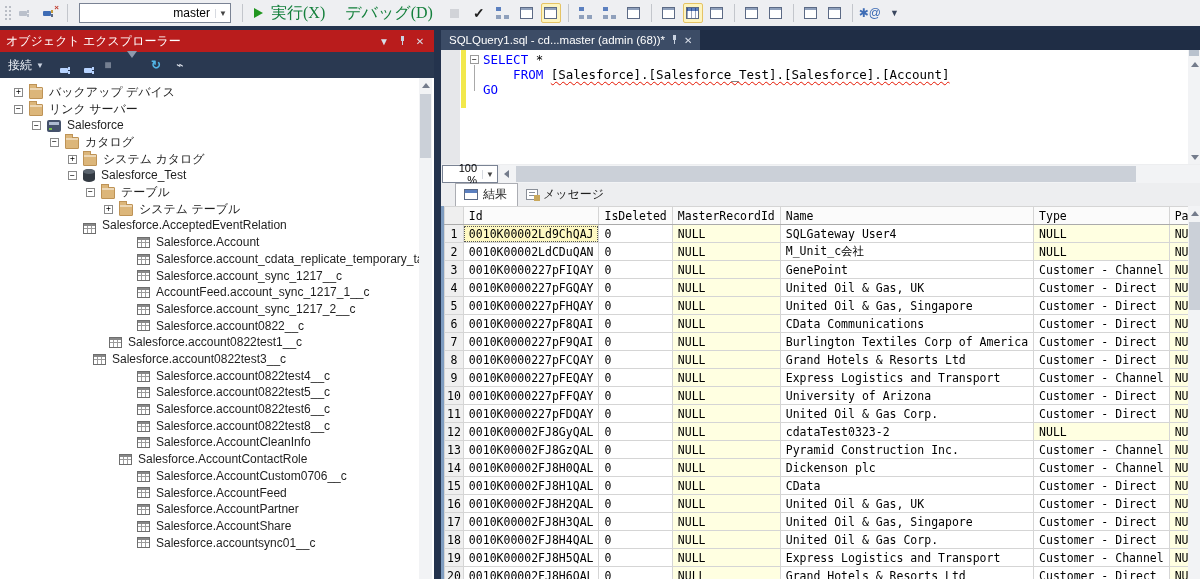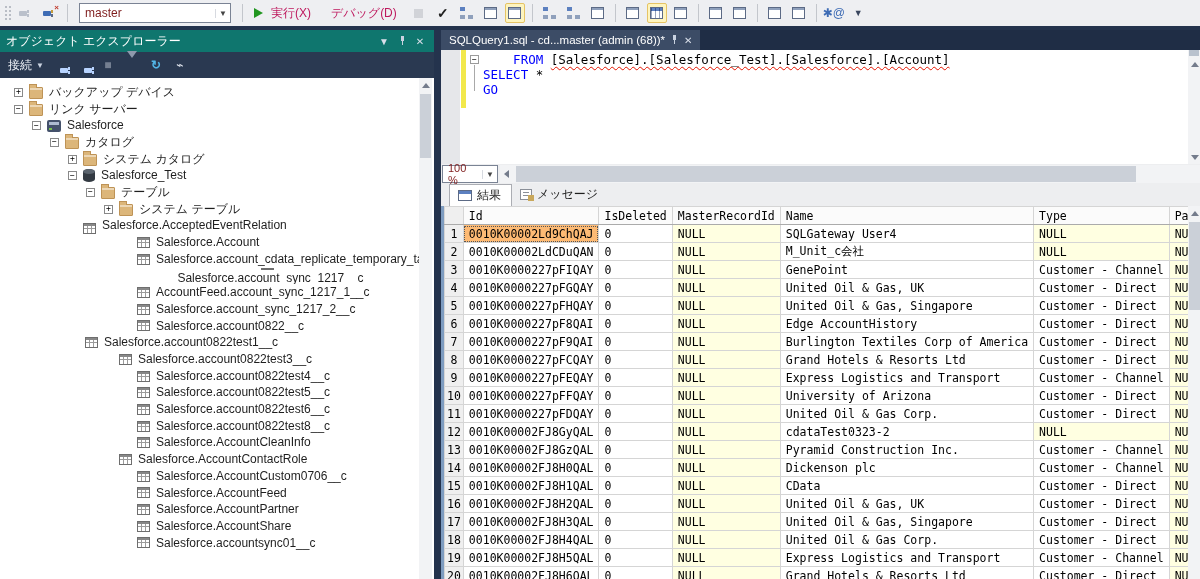--- a/index.html
+++ b/index.html
@@ -21,36 +21,36 @@
     linear-gradient(#8FA0BC 2px, #fff 2px); }
   .boxico.grid { background: linear-gradient(#5C80C0 3px,#fff 3px),
     repeating-linear-gradient(to right,#9AA6BC 0 1px,transparent 1px 4px); background-blend-mode:multiply; }
   .flowico { width:13px; height:12px; position:relative; }
   .flowico:before { content:""; position:absolute; left:0; top:0; width:5px; height:4px; background:#5C80C0; }
   .flowico:after { content:""; position:absolute; right:0; bottom:0; width:5px; height:4px; background:#8FA0BC;
     box-shadow:-8px 0 0 #8FA0BC; }
   .check { color:#222; font-weight:bold; font-size:14px; }
   .play { width:0; height:0; border-left:9px solid #219621; border-top:5.5px solid transparent; border-bottom:5.5px solid transparent; margin-right:4px; }
   .stop-sq { width:9px; height:9px; background:#9AA0AA; }
-  .tb-label { font-size:12px; color:#be185d; padding:2px 4px; white-space:nowrap; }
+  .tb-label { font-size:16px; color:#15803d; padding:2px 4px; white-space:nowrap;font-family:Liberation Serif, serif; }
   .combo { display:flex; align-items:center; background:#fff; border:1px solid #7A8394; height:20px; }
   #db-combo { width:152px; margin:0 4px; }
-  .combo .combo-text { flex:1; font-size:12px; padding:0 5px; color:#7f1d1d; }
+  .combo .combo-text { flex:1; font-size:12px; padding:0 5px; color:#000000;text-align:right; }
   .combo .combo-arrow { width:15px; text-align:center; font-size:8px; color:#444; border-left:1px solid #D7DAE0; }
   .chev-overflow { font-size:9px; color:#39465E; letter-spacing:-1px; }
   .plug { width:14px; height:10px; position:relative; }
   .plug:before { content:""; position:absolute; left:0; top:3px; width:8px; height:5px; background:#5C6A85; border-radius:1px; }
   .plug:after { content:""; position:absolute; left:8px; top:2px; width:2px; height:3px; background:#5C6A85; box-shadow:0 4px 0 #5C6A85; }
   .plug.colored:before { background:#3E6CB5; }
   .plug.colored:after { background:#C49A3C; }
   .xmark-red { position:absolute; top:-1px; right:0; color:#C0392B; font-size:8px; font-weight:bold; }
 
   
   #object-explorer { position:absolute; left:0; top:30px; width:434px; height:549px; background:#fff; }
-  #oe-titlebar { position:absolute; left:0; top:0; width:434px; height:22px; background:#0f766e;
+  #oe-titlebar { position:absolute; left:0; top:0; width:434px; height:22px; background:#b91c1c;
     color:#fff; font-size:12px; display:flex; align-items:center; padding:0 6px; }
   #oe-titlebar .t { flex:1; }
   .oe-tbtn { width:16px; text-align:center; font-size:10px; color:#D8DEE9; margin-left:2px; }
   #oe-toolbar { position:absolute; left:0; top:22px; width:434px; height:26px; background:#2A3951;
     display:flex; align-items:center; padding:0 8px; gap:8px; }
   #oe-toolbar .oe-ico { color:#E4E9F2; font-size:12px; width:16px; text-align:center; }
   #oe-toolbar .txt { color:#F0F3F8; font-size:12px; }
   #oe-toolbar .arr { font-size:8px; color:#C9D2E0; margin-left:-4px; }
   .refresh { color:#53B7E8 !important; font-weight:bold; }
   .funnel { width:0; height:0; border-left:5px solid transparent; border-right:5px solid transparent; border-top:7px solid #8E99AC; }
@@ -99,40 +99,40 @@
   .split-handle { position:absolute; left:1px; top:0; width:10px; height:6px; background:#B9C2CE; }
 
   
   #editor-bottombar { position:absolute; left:441px; top:164px; width:759px; height:20px; background:#EDEEF0; display:flex; align-items:center; }
   #zoom-combo { width:56px; height:18px; margin-left:1px; }
   #hscroll { position:relative; flex:1; height:18px; background:#F2F3F5; margin-left:2px; }
   #hscroll .sb-arrow { height:18px; }
   #hscroll-thumb { position:absolute; left:16px; top:1px; height:16px; width:620px; background:#CBD0D8; }
 
   
-  #results-tabs { position:absolute; left:441px; top:184px; width:759px; height:22px; background:#EDEEF0; display:flex; align-items:center; padding-left:8px; }
+  #results-tabs { position:absolute; left:441px; top:184px; width:759px; height:22px; background:#EDEEF0; display:flex; align-items:flex-end; padding-left:14px; }
   .rtab { display:flex; align-items:center; gap:5px; font-size:12px; color:#1E1E1E; padding:2px 10px 3px 8px; }
   .rtab.active { background:#fff; border:1px solid #ABADB3; border-bottom:none; }
   .rico-grid { width:14px; height:11px; border:1px solid #5C6A85;
     background:linear-gradient(#5C80C0 3px,#fff 3px),
       repeating-linear-gradient(to right,transparent 0 3px,#AAB4C6 3px 4px); }
   .rico-msg { width:12px; height:11px; border:1px solid #8A8F98; background:#fff; position:relative; }
   .rico-msg:before { content:""; position:absolute; left:2px; top:2px; right:2px; height:1px; background:#8A8F98; box-shadow:0 3px 0 #8A8F98; }
   .rico-msg:after { content:""; position:absolute; right:-3px; bottom:-2px; width:6px; height:6px; background:#C9A85C; }
 
   #grid-wrap { position:absolute; left:441px; top:206px; width:747px; height:373px; background:#fff; overflow:hidden; border-left:3px solid #7E9CC0; }
   table#grid { border-collapse:collapse; table-layout:fixed; font-family:"DejaVu Sans Mono",monospace; font-size:11.5px; color:#000; }
   #grid col.c0{width:37px} #grid col.c1{width:128px} #grid col.c2{width:57px} #grid col.c3{width:87px}
   #grid col.c4{width:185px} #grid col.c5{width:106px} #grid col.c6{width:56px}
   #grid th, #grid td { border:1px solid #D5D5D5; height:18px; padding:0 5px; text-align:left; font-weight:normal;
     white-space:nowrap; overflow:hidden; }
   #grid th { background:#FBFBFB; border-bottom-color:#ABABAB; }
   #grid td.rownum, #grid th.corner { background:#EFEFEF; text-align:center; padding:0 2px; }
   #grid td.nullcell { background:#FFFFE1; }
-  #grid td.selected { background:#fdba74; outline:1px dotted #555; outline-offset:-2px; }
+  #grid td.selected { background:#fef9c3; outline:1px dotted #555; outline-offset:-2px; }
   #grid-vscroll { position:absolute; left:1188px; top:206px; width:12px; height:373px; background:#F2F3F5; }
 
   .dark-gap { position:absolute; background:#24334D; }
 </style>
 </head>
 <body>
 
 <div id="app">
 
   <div id="top-toolbar">
@@ -275,46 +275,46 @@
         <div class="tree-row" style="padding-left: 122px;">
           <span class="expander none"></span>
           <span class="ticon table"></span>
           <span>Salesforce.Account</span>
         </div>
         <div class="tree-row" style="padding-left: 122px;">
           <span class="expander none"></span>
           <span class="ticon table"></span>
           <span>Salesforce.account_cdata_replicate_temporary_table_</span>
         </div>
-        <div class="tree-row" style="padding-left: 122px; flex-direction: column;">
+        <div class="tree-row" style="padding-left: 122px;">
           <span class="expander none"></span>
           <span class="ticon table"></span>
           <span>Salesforce.account_sync_1217__c</span>
         </div>
         <div class="tree-row" style="padding-left: 122px;">
           <span class="expander none"></span>
           <span class="ticon table"></span>
           <span>AccountFeed.account_sync_1217_1__c</span>
         </div>
         <div class="tree-row" style="padding-left: 122px;">
           <span class="expander none"></span>
           <span class="ticon table"></span>
           <span>Salesforce.account_sync_1217_2__c</span>
         </div>
         <div class="tree-row" style="padding-left: 122px;">
           <span class="expander none"></span>
           <span class="ticon table"></span>
           <span>Salesforce.account0822__c</span>
         </div>
-        <div class="tree-row" style="padding-left: 70px;">
+        <div class="tree-row" style="padding-left: 94px;">
           <span class="expander none"></span>
           <span class="ticon table"></span>
           <span>Salesforce.account0822test1__c</span>
         </div>
-        <div class="tree-row" style="padding-left: 104px; align-items: center;">
+        <div class="tree-row" style="padding-left: 78px; align-items: center;">
           <span class="expander none"></span>
           <span class="ticon table"></span>
           <span>Salesforce.account0822test3__c</span>
         </div>
         <div class="tree-row" style="padding-left: 122px;">
           <span class="expander none"></span>
           <span class="ticon table"></span>
           <span>Salesforce.account0822test4__c</span>
         </div>
         <div class="tree-row" style="padding-left: 122px;">
@@ -384,21 +384,21 @@
       <span><span class="pin-ico"></span></span>
       <span class="close-x">✕</span>
     </div>
   </div>
 
   <div id="editor">
     <div id="editor-margin"></div>
     <div id="change-bar"></div>
     <div id="fold-box">−</div>
     <div id="fold-line"></div>
-    <div id="editor-code"><div class="code-line"><span>    </span><span class="kw">FROM</span><span> </span><span class="err">[Salesforce].[Salesforce_Test].[Salesforce].[Account]</span></div><div class="code-line"><span class="kw">SELECT</span><span> *</span></div><div class="code-line"><span class="kw">GO</span></div></div>
+    <div id="editor-code"><div class="code-line"><span class="kw">SELECT</span><span> *</span></div><div class="code-line"><span>    </span><span class="kw">FROM</span><span> </span><span class="err">[Salesforce].[Salesforce_Test].[Salesforce].[Account]</span></div><div class="code-line"><span class="kw">GO</span></div></div>
   </div>
   <div id="editor-vscroll">
     <span class="split-handle"></span>
     <span class="sb-arrow" style="top:7px">
         <span class="tri-up"></span>
       </span>
     <span class="sb-arrow" style="bottom:0">
         <span class="tri-down"></span>
       </span>
   </div>
@@ -493,21 +493,21 @@
             <td class="nullcell">NULL</td>
             <td>United Oil &amp; Gas, Singapore</td>
             <td>Customer - Direct</td>
             <td class="nullcell">NULL</td>
           </tr>
           <tr>
             <td class="rownum">6</td>
             <td>0010K0000227pF8QAI</td>
             <td>0</td>
             <td class="nullcell">NULL</td>
-            <td>Edge AccountHistory</td>
+            <td>CData Communications</td>
             <td>Customer - Direct</td>
             <td class="nullcell">NULL</td>
           </tr>
           <tr>
             <td class="rownum">7</td>
             <td>0010K0000227pF9QAI</td>
             <td>0</td>
             <td class="nullcell">NULL</td>
             <td>Burlington Textiles Corp of America</td>
             <td>Customer - Direct</td>

